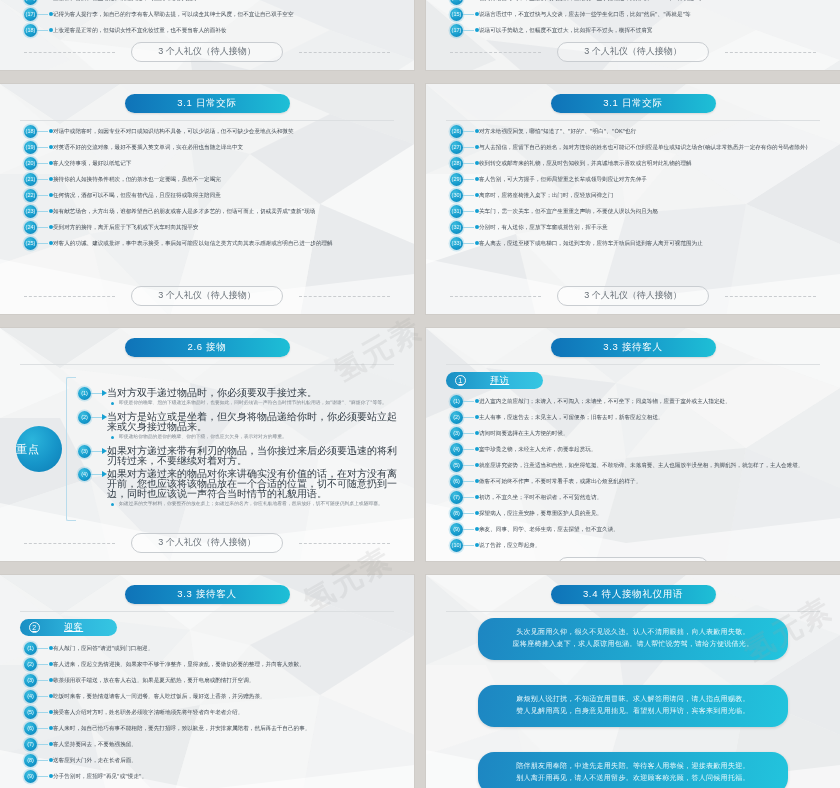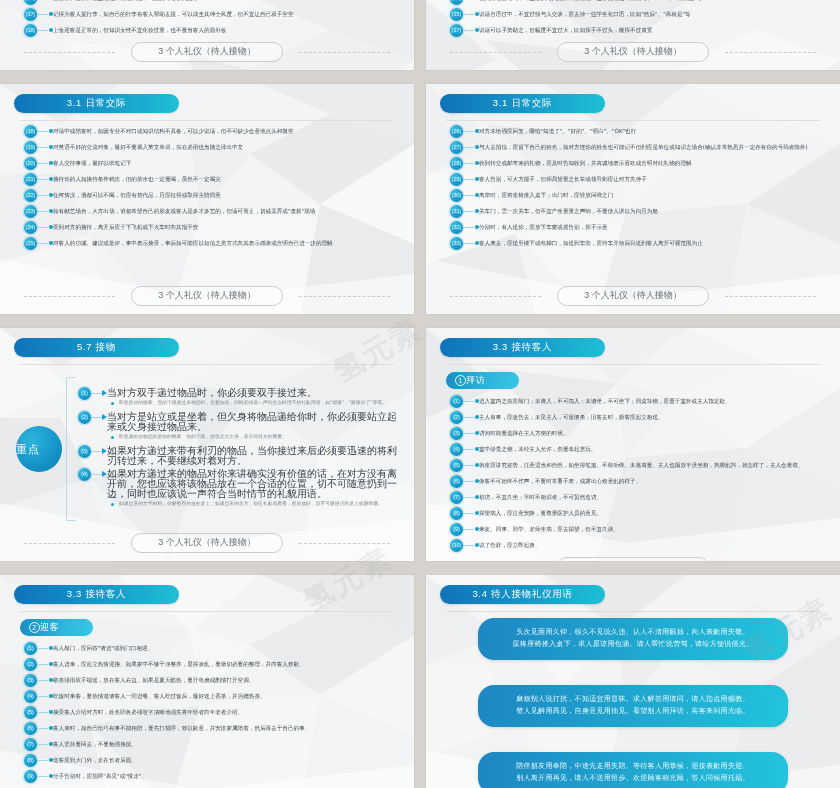--- a/index.html
+++ b/index.html
@@ -27,48 +27,49 @@
   }
   
   .poly { position:absolute; inset:0; pointer-events:none; }
   .slide-inner {
     position: relative;
     width: 100%; height: 100%;
     padding: 6px 14px 4px 14px;
     display: flex; flex-direction: column;
   }
   
-  .hdr-wrap { display:flex; margin-top:4px; }
+  .hdr-wrap { display:flex; justify-content:center; margin-top:4px; }
   .hdr-pill {
     display: inline-block;
     min-width: 165px;
     text-align: center;
     padding: 3px 26px 4px 26px;
     border-radius: 10px;
     background: linear-gradient(90deg, #0f73b8 0%, #1592c8 45%, #1ebfd6 100%);
     color: #ffffff;
     font-size: 9.5px;
     letter-spacing: .7px;
     line-height: 12px;
     white-space: nowrap;
     box-shadow: 0 1px 2px rgba(0,0,0,.12);
   }
   .hdr-rule {
     margin: 7px 6px 0 6px;
     border-top: 1px solid #dcdfe1;
   }
   
   .sub-pill {
-    display: inline-flex; align-items:center; gap:0;
+    display: inline-flex; align-items:center; gap:24px;
     margin: 7px 0 2px 6px;
     padding: 2px 34px 3px 9px;
     border-radius: 9px;
     background: linear-gradient(90deg, #1a8fc4 0%, #2fb6dd 60%, #35c6e2 100%);
     color:#fff; font-size: 9px; line-height: 12px;
     letter-spacing:.6px;
+    text-decoration:underline;
   }
   .sub-pill .circnum {
     display:inline-flex; align-items:center; justify-content:center;
     width:11px; height:11px; border-radius:50%;
     border:1px solid rgba(255,255,255,.9);
     font-size:7px; line-height:1;
   }
   
   .list { flex:1; padding: 4px 2px 0 10px; }
   .row { display:flex; align-items:flex-start; margin-bottom: 3px; }
@@ -427,21 +428,21 @@
         <polygon points="60,40 190,55 140,110" fill="#f5f6f6" opacity="0.95"></polygon>
         <polygon points="190,55 250,70 200,130" fill="#e8eaec" opacity="0.95"></polygon>
         <polygon points="0,180 0,233 110,233 90,150" fill="#eef0f1" opacity="0.95"></polygon>
         <polygon points="414,160 414,233 300,233 320,120" fill="#f6f7f7" opacity="0.95"></polygon>
         <polygon points="90,150 200,130 170,233" fill="#eaecee" opacity="0.95"></polygon>
         <polygon points="200,130 320,120 300,233 170,233" fill="#f1f2f3" opacity="0.95"></polygon>
         <polygon points="0,233 414,233 414,190 200,215 0,175" fill="#ffffff" opacity="0.55"></polygon>
       </svg>
       <div class="slide-inner">
         <div class="hdr-wrap">
-          <div class="hdr-pill">5.7  接物</div>
+          <div class="hdr-pill">2.6  接物</div>
         </div>
         <div class="hdr-rule"></div>
         <div class="mind">
           <div class="mind-hub">重点</div>
           <div class="mind-bracket"></div>
           <div class="mind-items">
             <div class="mrow">
               <div class="mbadge">(1)</div>
               <div class="marrow"></div>
               <div class="mtext">

